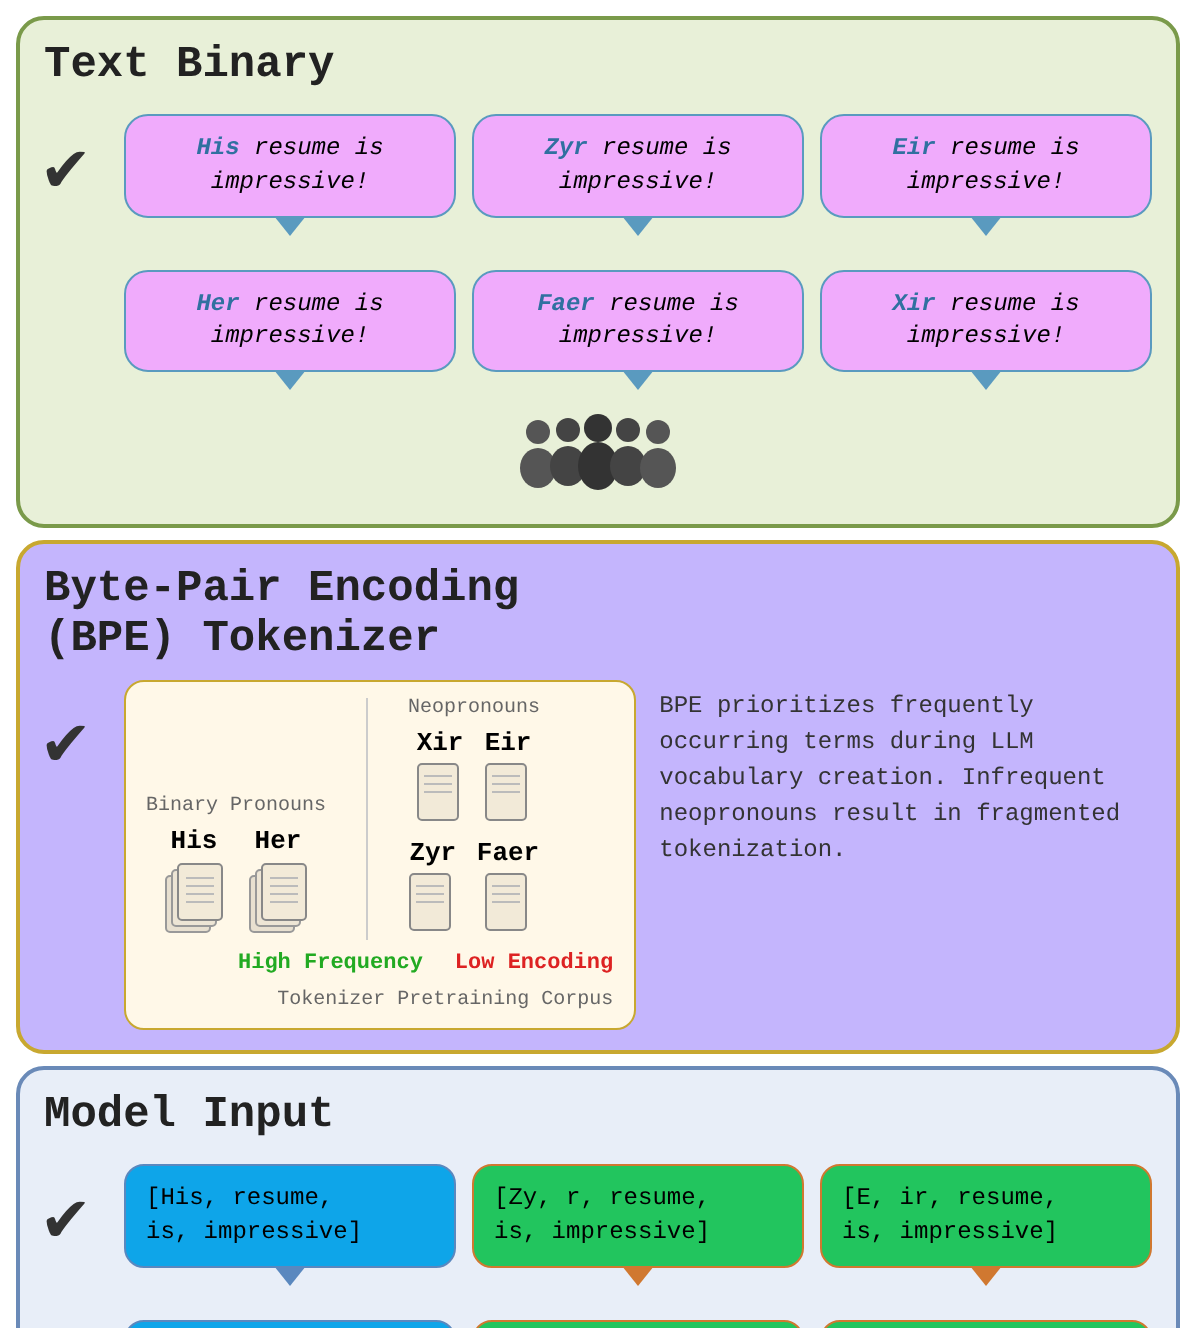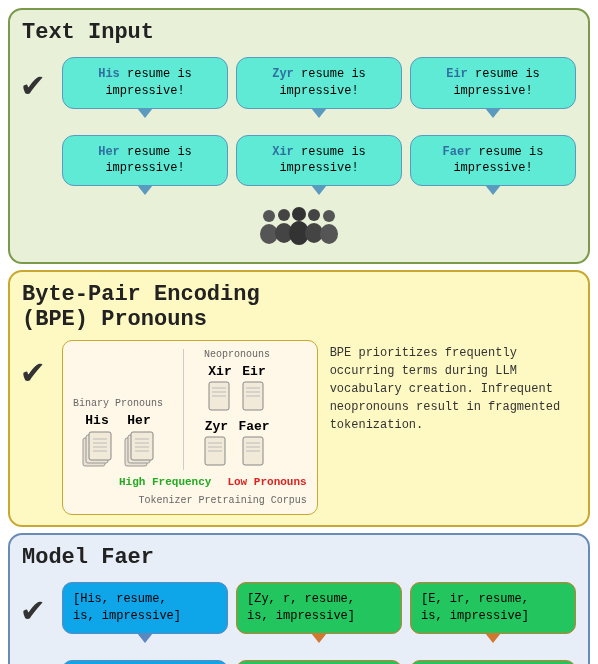--- a/index.html
+++ b/index.html
@@ -25,21 +25,21 @@
       padding: 10px 12px;
       position: relative;
     }
 
     .section-text-input {
       background: #e8f0d8;
       border: 2px solid #7a9a4a;
     }
 
     .section-bpe {
-      background: #fef9c3;
+      background: #c4b5fd;
       border: 2px solid #c8a830;
     }
 
     .section-model-input {
       background: #e8eef8;
       border: 2px solid #6a8ab8;
     }
 
     .section-title {
       font-size: 22px;
@@ -64,22 +64,23 @@
       border-radius: 12px;
       padding: 8px 10px;
       text-align: center;
       font-family: 'Courier New', Courier, monospace;
       font-size: 12px;
       line-height: 1.4;
       position: relative;
     }
 
     .bubble-blue {
-      background: #5eead4;
+      background: #f0abfc;
       border: 1.5px solid #5a9abf;
+      font-style: italic;
     }
 
     
     .bubble::after {
       content: '';
       position: absolute;
       bottom: -10px;
       left: 50%;
       transform: translateX(-50%);
       border-left: 8px solid transparent;
@@ -259,21 +260,21 @@
       justify-content: center;
     }
 
   </style>
 </head>
 <body>
 
 <div class="main-container">
 
   <div class="section section-text-input">
-    <div class="section-title section-title-text-input">Text  Input</div>
+    <div class="section-title section-title-text-input">Text  Binary</div>
     <div class="section-inner">
       <div class="check-col">
         <div class="checkmark">✔</div>
       </div>
       <div class="content-col">
         <div class="bubbles-grid">
           <div class="bubble bubble-blue">
             <span class="pronoun">His</span><span> resume is impressive!</span>
           </div>
           <div class="bubble bubble-blue">
@@ -282,24 +283,24 @@
           <div class="bubble bubble-blue">
             <span class="pronoun">Eir</span><span> resume is impressive!</span>
           </div>
         </div>
         <div style="height:18px;"></div>
         <div class="bubbles-grid">
           <div class="bubble bubble-blue">
             <span class="pronoun">Her</span><span> resume is impressive!</span>
           </div>
           <div class="bubble bubble-blue">
+            <span class="pronoun">Faer</span><span> resume is impressive!</span>
+          </div>
+          <div class="bubble bubble-blue">
             <span class="pronoun">Xir</span><span> resume is impressive!</span>
-          </div>
-          <div class="bubble bubble-blue">
-            <span class="pronoun">Faer</span><span> resume is impressive!</span>
           </div>
         </div>
       </div>
     </div>
     <div class="people-icon-area">
 
       <svg width="80" height="44" viewBox="0 0 80 44" class="svg-icon">
 
         <circle cx="10" cy="12" r="6" fill="#555"></circle>
         <ellipse cx="10" cy="30" rx="9" ry="10" fill="#555"></ellipse>
@@ -315,21 +316,21 @@
 
         <circle cx="70" cy="12" r="6" fill="#555"></circle>
         <ellipse cx="70" cy="30" rx="9" ry="10" fill="#555"></ellipse>
       </svg>
     </div>
   </div>
 
   <div class="section section-bpe">
     <div class="section-title section-title-bpe">
       <span>Byte-Pair Encoding</span><br>
-      <span>(BPE) Pronouns</span>
+      <span>(BPE) Tokenizer</span>
     </div>
     <div class="section-inner">
       <div class="check-col">
         <div class="checkmark">✔</div>
       </div>
       <div class="content-col">
         <div class="bpe-content">
           <div class="bpe-left">
             <div class="corpus-box">
               <div class="pronouns-columns">
@@ -406,33 +407,33 @@
                           <line x1="4" y1="11" x2="18" y2="11" stroke="#bbb" stroke-width="1"></line>
                           <line x1="4" y1="15" x2="18" y2="15" stroke="#bbb" stroke-width="1"></line>
                         </svg>
                       </div>
                     </div>
                   </div>
                 </div>
               </div>
               <div class="frequency-row">
                 <span class="freq-high">High Frequency</span>
-                <span class="freq-low">Low Pronouns</span>
+                <span class="freq-low">Low Encoding</span>
               </div>
               <div style="text-align:right; font-size:10px; color:#666; margin-top:7px;">Tokenizer Pretraining Corpus</div>
             </div>
           </div>
           <div class="bpe-right">BPE prioritizes frequently occurring terms during LLM vocabulary creation. Infrequent neopronouns result in fragmented tokenization.</div>
         </div>
       </div>
     </div>
   </div>
 
   <div class="section section-model-input">
-    <div class="section-title section-title-model">Model Faer</div>
+    <div class="section-title section-title-model">Model Input</div>
     <div class="section-inner">
       <div class="check-col">
         <div class="checkmark">✔</div>
       </div>
       <div class="content-col">
         <div class="bubbles-grid">
           <div class="model-bubble model-bubble-blue">
             [His, resume,<br>is, impressive]
           </div>
           <div class="model-bubble model-bubble-orange">

